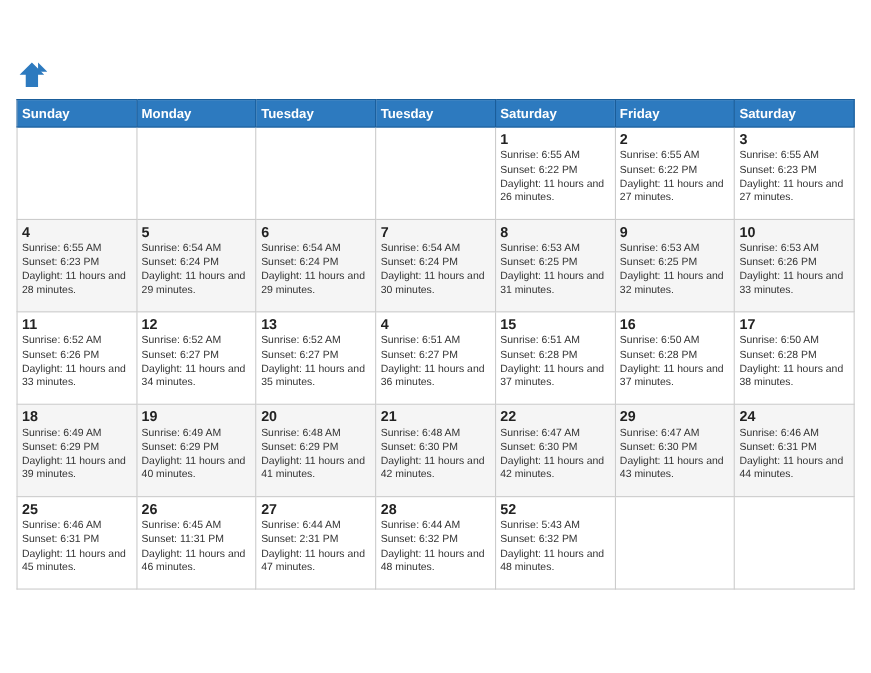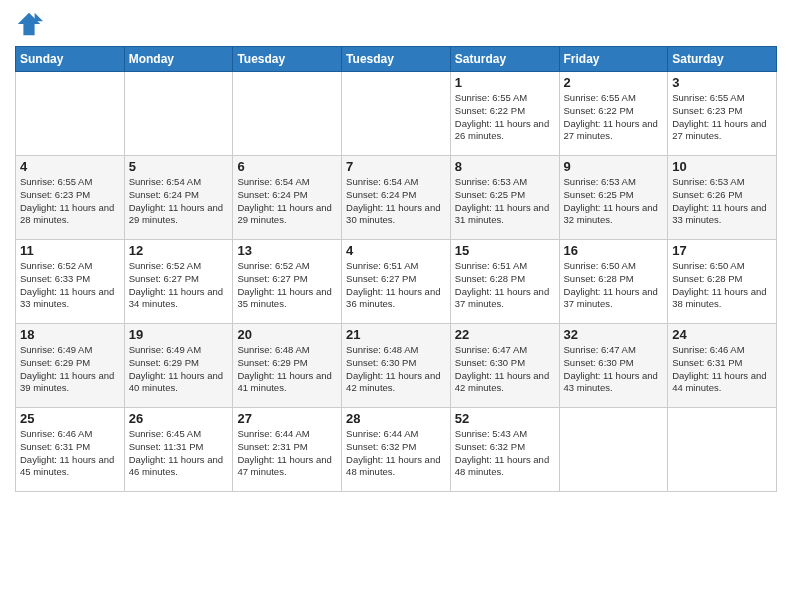--- a/index.html
+++ b/index.html
@@ -6,20 +6,21 @@
     body {
       font-family: Arial, sans-serif;
       background: #fff;
       width: 792px;
       height: 612px;
       overflow: hidden;
     }
     .page {
       width: 792px;
       padding: 10px 15px;
+      margin-top: 44px;
     }
     .header {
       display: flex;
       justify-content: space-between;
       align-items: flex-start;
       margin-bottom: 8px;
     }
     .logo {
       display: flex;
       align-items: center;
@@ -199,21 +200,21 @@
             <div class="day-info">Sunrise: 6:53 AM
 Sunset: 6:26 PM
 Daylight: 11 hours
 and 33 minutes.</div>
           </td>
         </tr>
         <tr>
           <td>
             <span class="day-num">11</span>
             <div class="day-info">Sunrise: 6:52 AM
-Sunset: 6:33 PM
+Sunset: 6:26 PM
 Daylight: 11 hours
 and 33 minutes.</div>
           </td>
           <td>
             <span class="day-num">12</span>
             <div class="day-info">Sunrise: 6:52 AM
 Sunset: 6:27 PM
 Daylight: 11 hours
 and 34 minutes.</div>
           </td>
@@ -283,21 +284,21 @@
 and 42 minutes.</div>
           </td>
           <td>
             <span class="day-num">22</span>
             <div class="day-info">Sunrise: 6:47 AM
 Sunset: 6:30 PM
 Daylight: 11 hours
 and 42 minutes.</div>
           </td>
           <td>
-            <span class="day-num">32</span>
+            <span class="day-num">29</span>
             <div class="day-info">Sunrise: 6:47 AM
 Sunset: 6:30 PM
 Daylight: 11 hours
 and 43 minutes.</div>
           </td>
           <td>
             <span class="day-num">24</span>
             <div class="day-info">Sunrise: 6:46 AM
 Sunset: 6:31 PM
 Daylight: 11 hours

